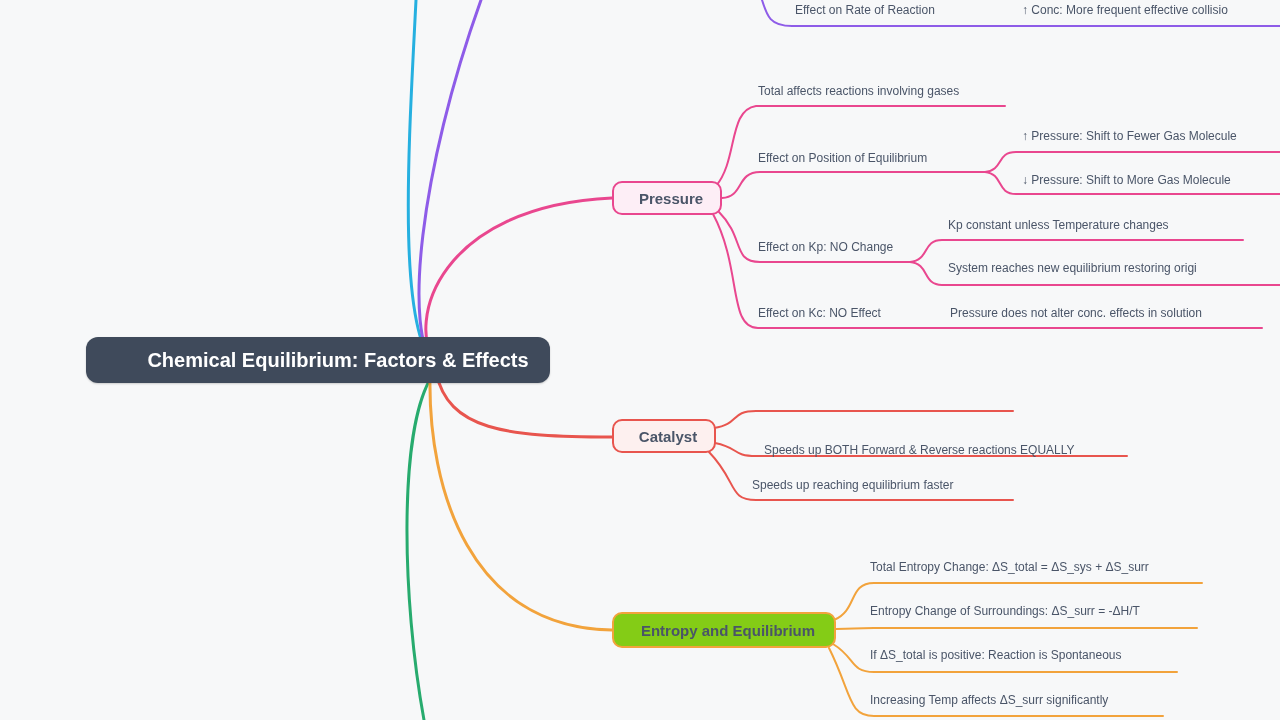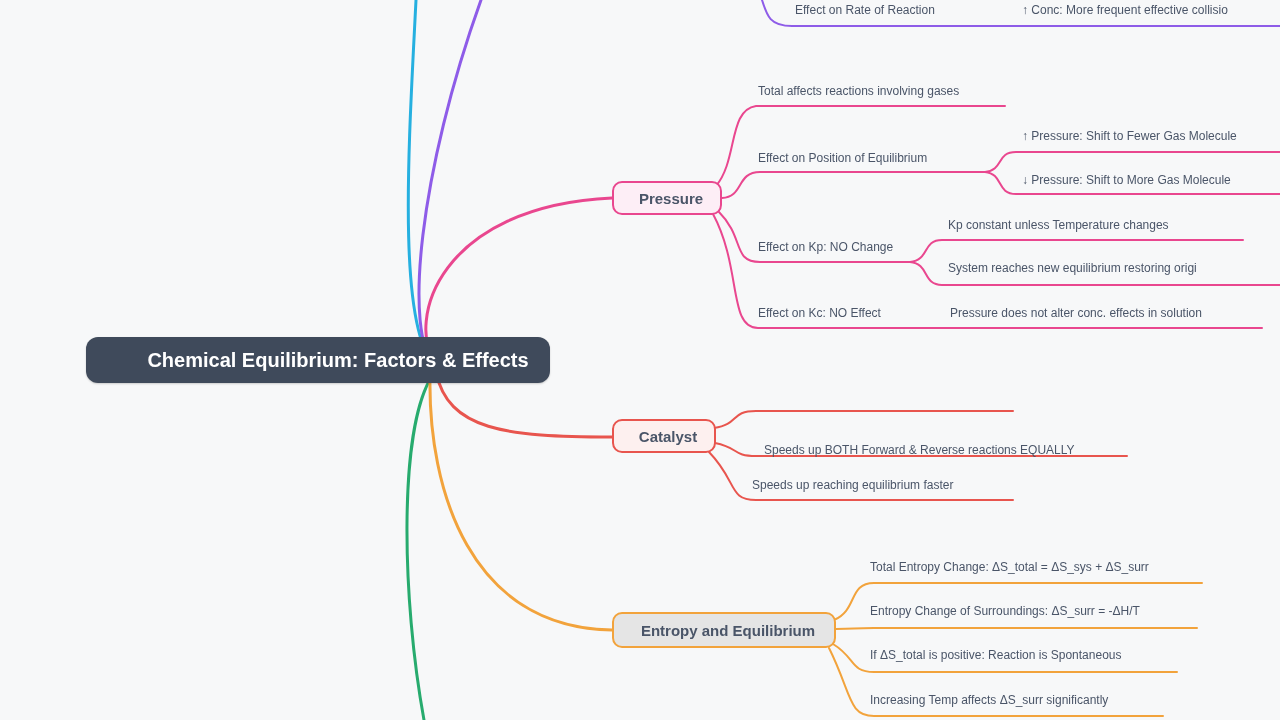--- a/index.html
+++ b/index.html
@@ -81,21 +81,21 @@
   <div class="lbl" style="left:948px;top:258px;">System reaches new equilibrium restoring origi</div>
   <div class="lbl" style="left:758px;top:303px;">Effect on Kc: NO Effect</div>
   <div class="lbl" style="left:950px;top:303px;">Pressure does not alter conc. effects in solution</div>
 
   <div class="node" style="left: 612px; top: 419px; width: 104px; height: 34px; border-color: rgb(232, 85, 78); background-color: rgb(253, 240, 239);">
     <span>Catalyst</span>
   </div>
   <div class="lbl" style="left:752px;top:440px;margin-left:12px;">Speeds up BOTH Forward &amp; Reverse reactions EQUALLY</div>
   <div class="lbl" style="left:752px;top:475px;">Speeds up reaching equilibrium faster</div>
 
-  <div class="node" style="left: 612px; top: 612px; width: 224px; height: 36px; border-color: rgb(242, 163, 60); background-color: #e5e5e5;">
+  <div class="node" style="left: 612px; top: 612px; width: 224px; height: 36px; border-color: rgb(242, 163, 60); background-color: #84cc16;">
     <span>Entropy and Equilibrium</span>
   </div>
   <div class="lbl" style="left:870px;top:601px;">Entropy Change of Surroundings: ΔS_surr = -ΔH/T</div>
   <div class="lbl" style="left:870px;top:557px;">Total Entropy Change: ΔS_total = ΔS_sys + ΔS_surr</div>
   <div class="lbl" style="left:870px;top:645px;">If ΔS_total is positive: Reaction is Spontaneous</div>
   <div class="lbl" style="left:870px;top:690px;">Increasing Temp affects ΔS_surr significantly</div>
 
 </div>
 
 </body></html>

